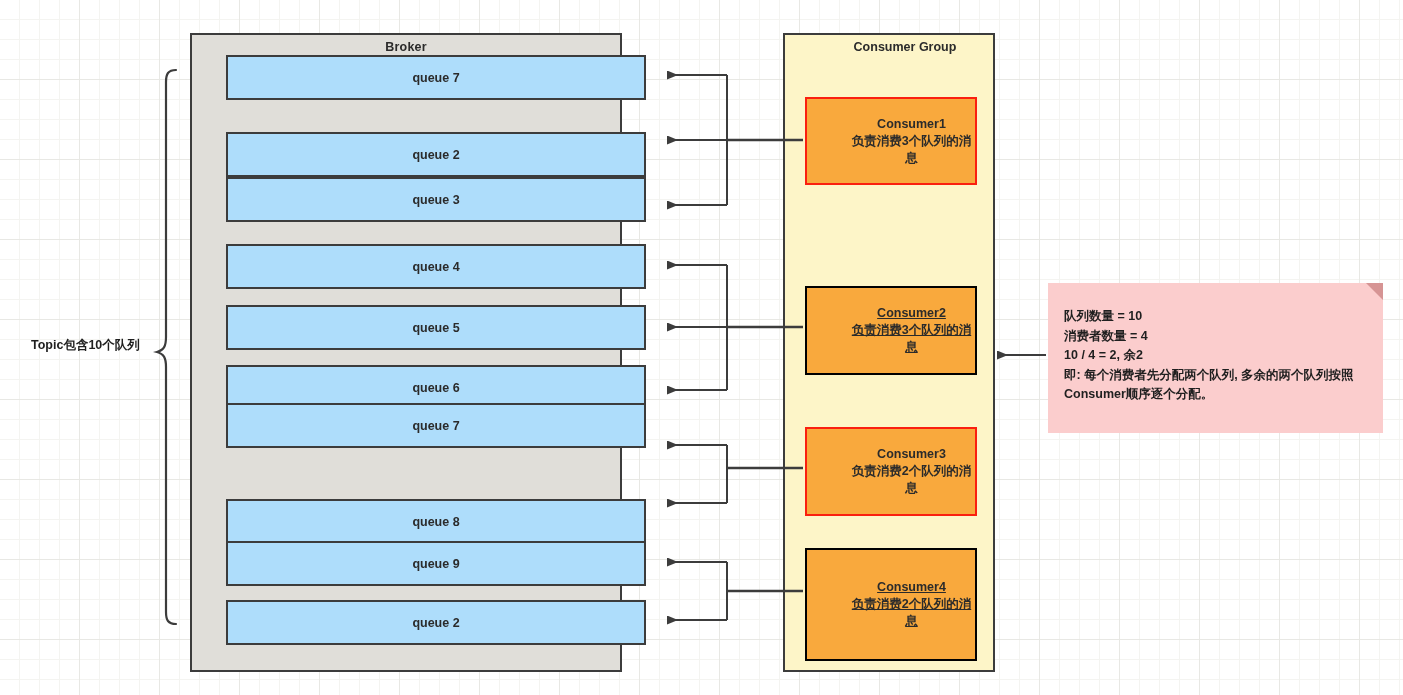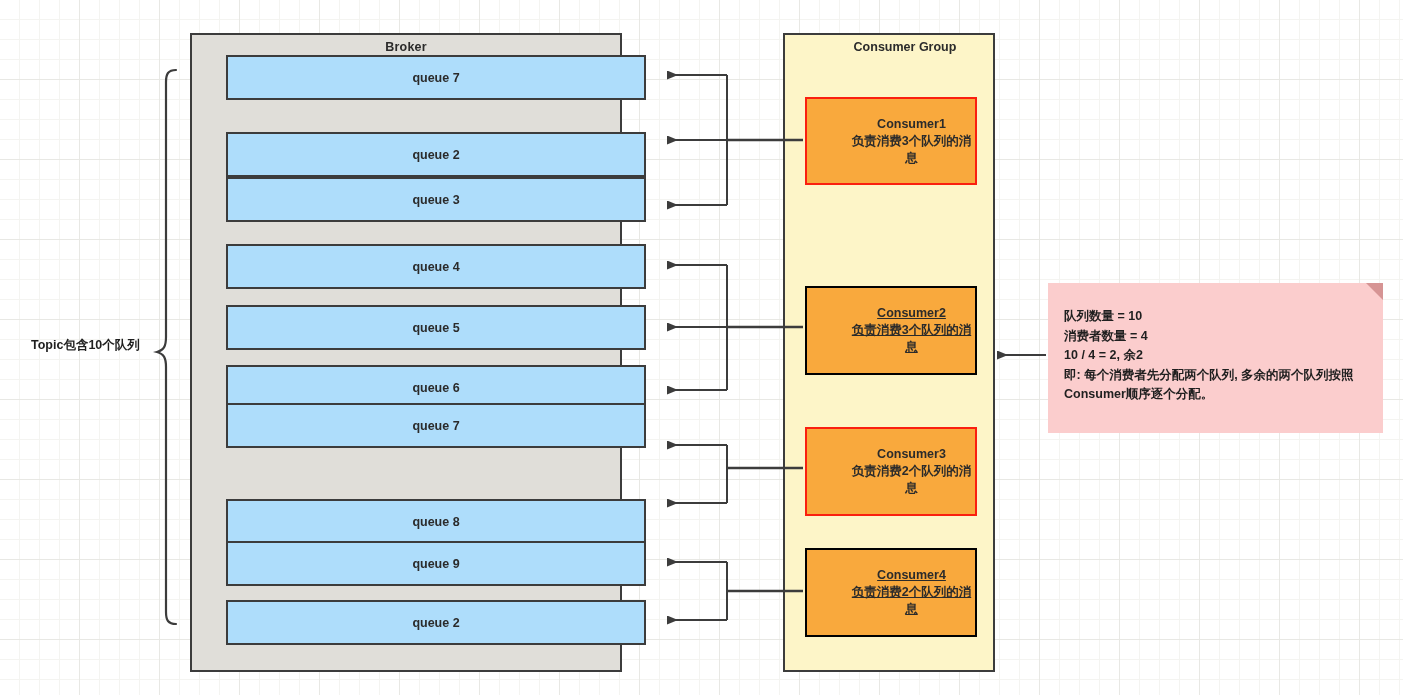--- a/index.html
+++ b/index.html
@@ -193,21 +193,21 @@
     <div class="consumer bd-gray" style="top:251px; height:89px">
       <div class="c-title">Consumer2</div>
       <div class="c-sub">负责消费3个队列的消息</div>
     </div>
 
     <div class="consumer bd-red" style="top:392px; height:89px">
       <div class="c-title">Consumer3</div>
       <div class="c-sub">负责消费2个队列的消息</div>
     </div>
 
-    <div class="consumer bd-gray" style="top:513px; height:89px">
+    <div class="consumer bd-gray" style="top:513px; height:113px">
       <div class="c-title">Consumer4</div>
       <div class="c-sub">负责消费2个队列的消息</div>
     </div>
   </div>
 
   <div class="note">
     <div class="note-fold"></div>
     <div class="note-body">队列数量 = 10
 消费者数量 = 4
 10 / 4 = 2, 余2

